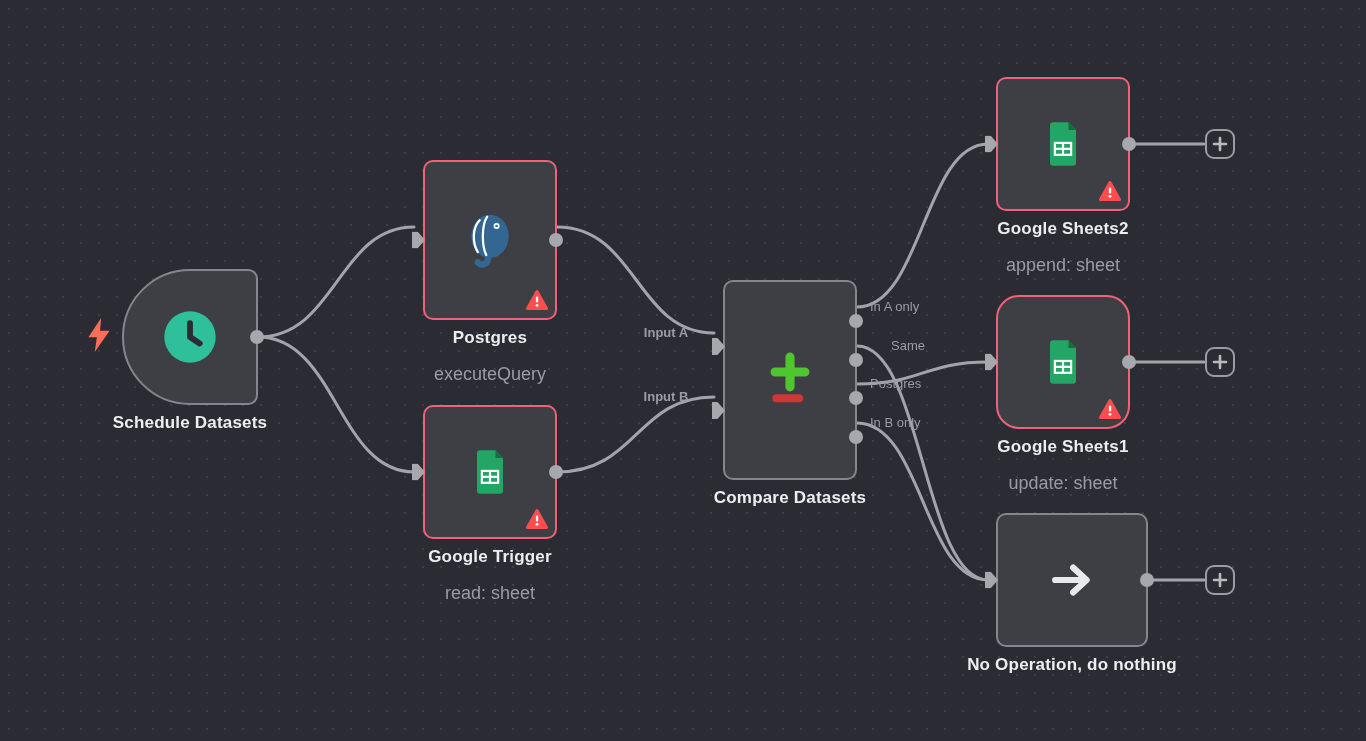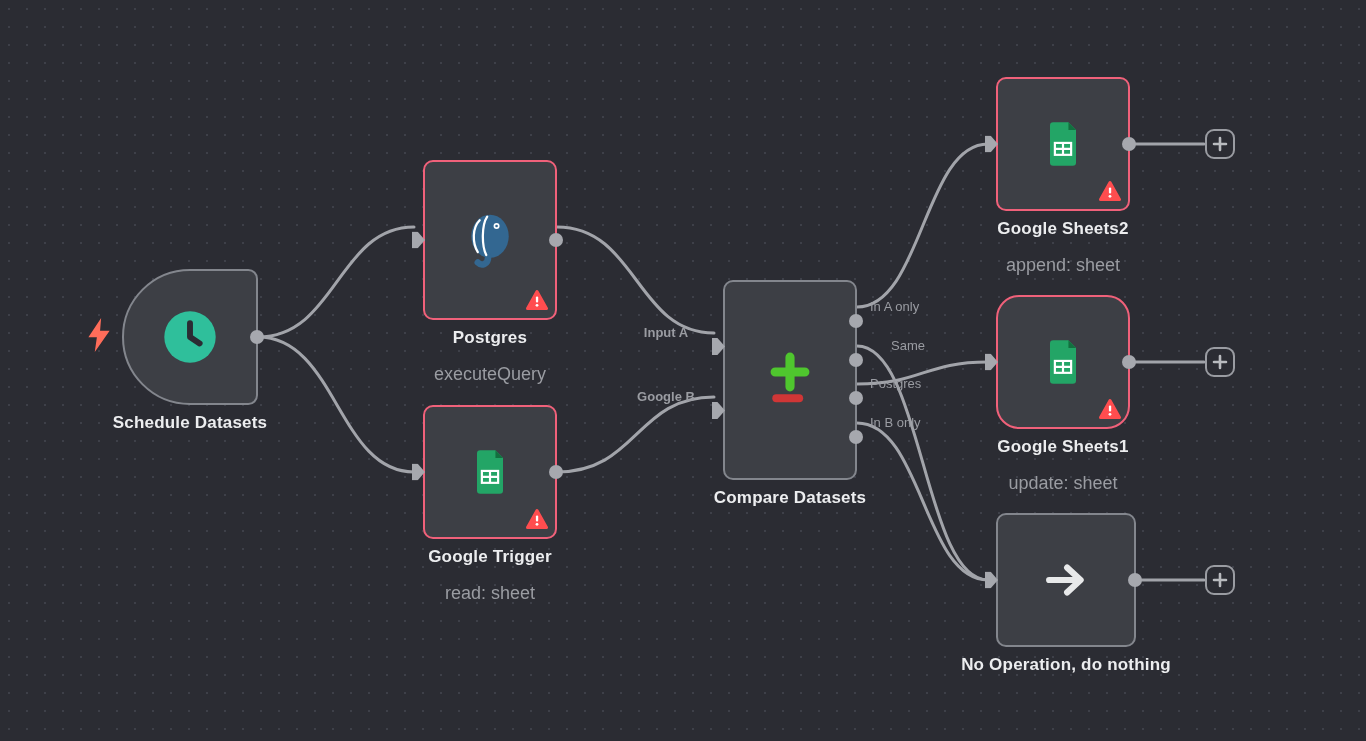--- a/index.html
+++ b/index.html
@@ -153,21 +153,21 @@
     <span class="port-out port-fixed" style="top:32px;"></span>
     <span class="port-out port-fixed" style="top:71px;"></span>
     <span class="port-out port-fixed" style="top:109px;"></span>
     <span class="port-out port-fixed" style="top:148px;"></span>
     <div class="node-label-wrap">
       <div class="node-label">Compare Datasets</div>
     </div>
   </div>
 
   <div class="port-label ra" style="left:626px;top:324px;width:80px;">Input A</div>
-  <div class="port-label ra" style="left:626px;top:388px;width:80px;">Google B</div>
+  <div class="port-label ra" style="left:626px;top:388px;width:80px;">Input B</div>
   <div class="port-label" style="left:870px;top:298px;">In A only</div>
   <div class="port-label" style="left:870px;top:337px;margin-left:21px;">Same</div>
   <div class="port-label" style="left:870px;top:375px;">Postgres</div>
   <div class="port-label" style="left:870px;top:414px;text-align:center;">In B only</div>
 
   <div class="node error" style="left:996px;top:77px;width:134px;height:134px;">
     <span class="port-in"></span>
     <div class="node-icon">
       <svg width="52" height="52" viewBox="0 0 48 48">
         <path d="M29 4 H15 a3 3 0 0 0 -3 3 v34 a3 3 0 0 0 3 3 h18 a3 3 0 0 0 3 -3 V11 Z" fill="#23a566"></path>
@@ -207,21 +207,21 @@
         <circle cx="11" cy="16.3" r="1.4" fill="#fff"></circle>
       </svg>
     </span>
     <span class="port-out"></span>
     <div class="node-label-wrap">
       <div class="node-label">Google Sheets1</div>
       <div class="node-sub">update: sheet</div>
     </div>
   </div>
 
-  <div class="node" style="left:996px;top:513px;width:140px;height:134px;">
+  <div class="node" style="left:996px;top:513px;width:152px;height:134px;">
     <span class="port-in"></span>
     <div class="node-icon">
       <svg width="54" height="54" viewBox="0 0 48 48">
         <path d="M9 24 H36 M25 13 L37 24 L25 35" stroke="#e8e9ea" stroke-width="5.5" fill="none" stroke-linecap="round" stroke-linejoin="round"></path>
       </svg>
     </div>
     <span class="port-out"></span>
     <div class="node-label-wrap">
       <div class="node-label">No Operation, do nothing</div>
     </div>

